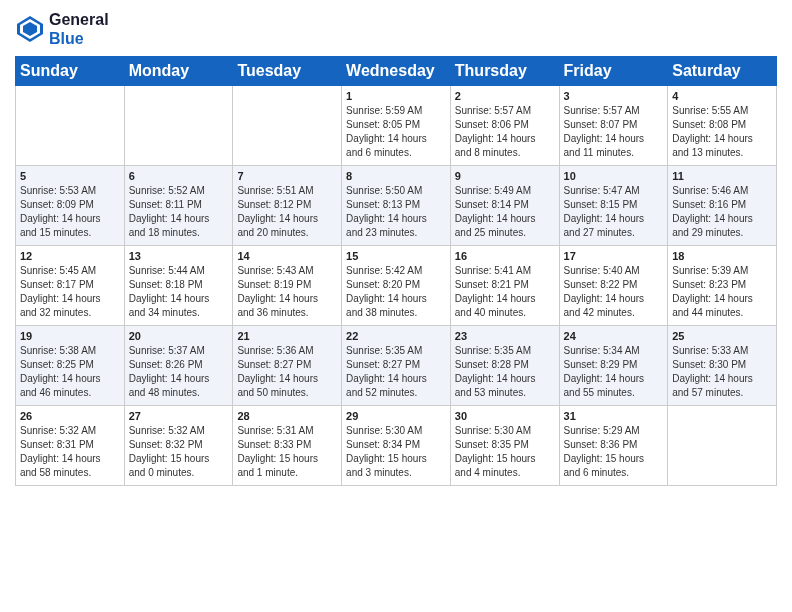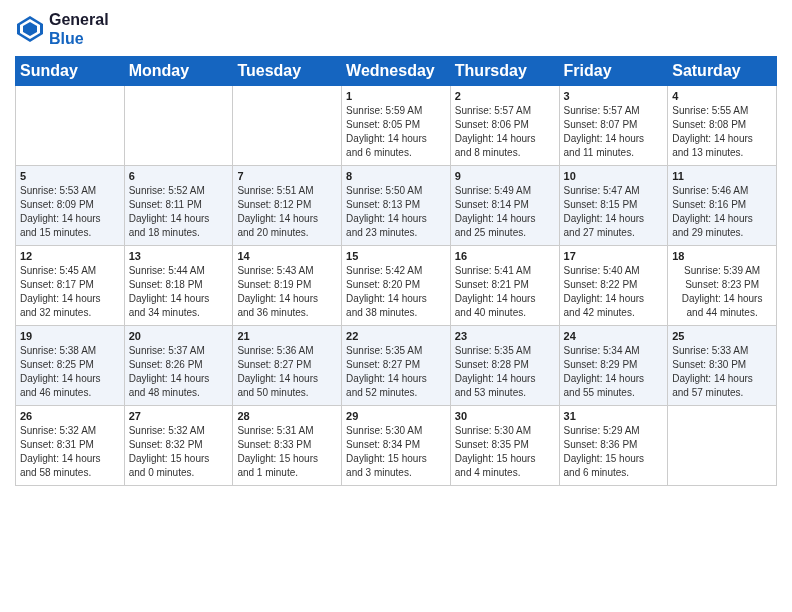--- a/index.html
+++ b/index.html
@@ -242,21 +242,21 @@
           </td>
           <td>
             <span class="day-number">17</span>
             <div class="day-info" style="white-space: pre-line;">Sunrise: 5:40 AM
 Sunset: 8:22 PM
 Daylight: 14 hours
 and 42 minutes.</div>
           </td>
           <td>
             <span class="day-number">18</span>
-            <div class="day-info" style="white-space: pre-line; text-align: center;">Sunrise: 5:39 AM
+            <div class="day-info" style="white-space: pre-line;">Sunrise: 5:39 AM
 Sunset: 8:23 PM
 Daylight: 14 hours
 and 44 minutes.</div>
           </td>
         </tr>
         <tr>
           <td>
             <span class="day-number">19</span>
             <div class="day-info" style="white-space: pre-line;">Sunrise: 5:38 AM
 Sunset: 8:25 PM

